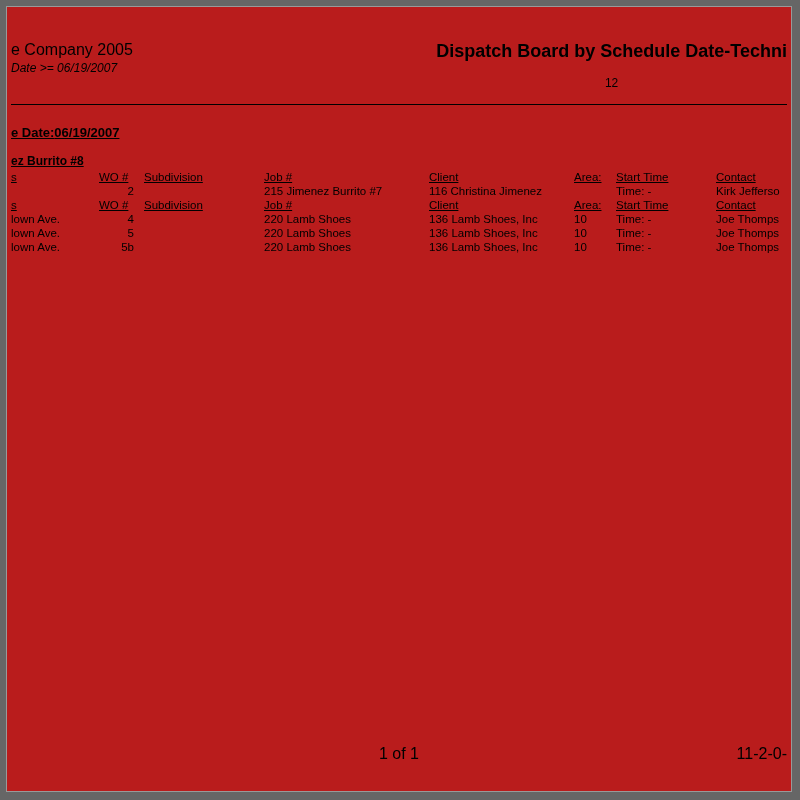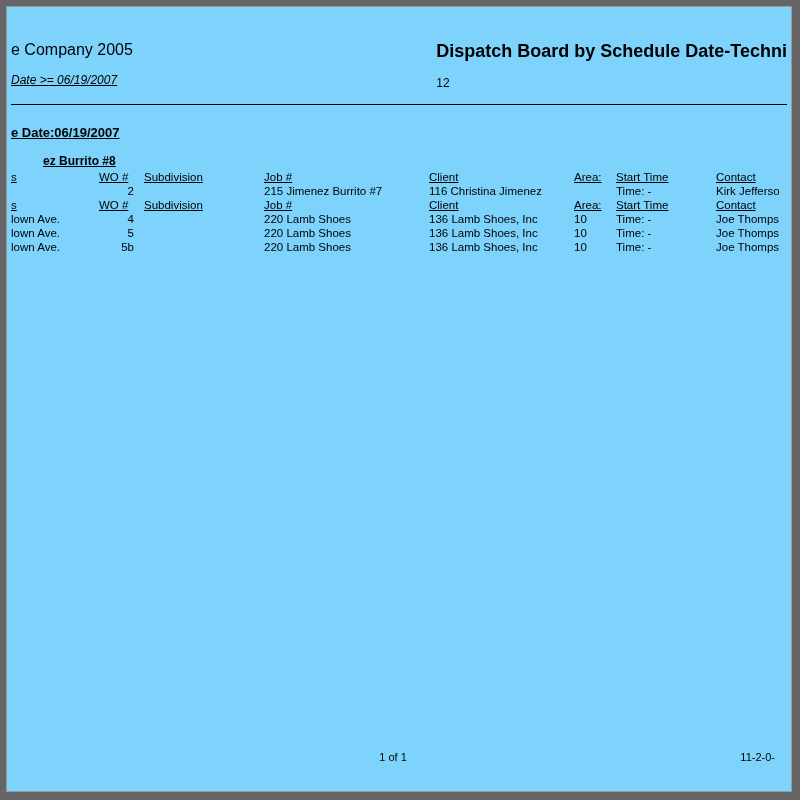--- a/index.html
+++ b/index.html
@@ -6,21 +6,21 @@
     body {
       font-family: Arial, sans-serif;
       font-size: 12px;
       background: #666;
       width: 800px;
       height: 800px;
       overflow: hidden;
       color: #000;
     }
     .page {
-      background: #7dd3fc;
+      background: #b91c1c;
       margin: 6px;
       width: 786px;
       height: 786px;
       position: relative;
       border: 1px solid #999;
     }
     .header {
       padding: 34px 0 14px 0;
       border-bottom: 1px solid #000;
       margin: 0 4px;
@@ -31,25 +31,24 @@
     .header-left {
       padding-left: 0;
     }
     .company {
       font-size: 16px;
       font-weight: normal;
     }
     .filter {
       font-size: 12px;
       font-style: italic;
-      margin-top: 14px;
-      text-decoration: underline;
+      margin-top: 2px;
     }
     .header-right {
-      text-align: left;
+      text-align: center;
       padding-right: 0;
     }
     .title {
       font-size: 18px;
       font-weight: bold;
     }
     .subnum {
       font-size: 12px;
       margin-top: 14px;
     }
@@ -62,21 +61,20 @@
       margin-bottom: 14px;
     }
     .schedule-line .lbl { text-decoration: underline; }
     .schedule-line .val { text-decoration: underline; }
     .group-title {
       font-size: 12px;
       font-weight: bold;
       text-decoration: underline;
       margin-top: 6px;
       margin-bottom: 2px;
-      margin-left: 32px;
     }
     table {
       border-collapse: collapse;
       width: 100%;
       table-layout: fixed;
       font-size: 11.5px;
     }
     th {
       text-align: left;
       text-decoration: underline;
@@ -97,24 +95,24 @@
     col.c-sub { width: 120px; }
     col.c-job { width: 165px; }
     col.c-client { width: 145px; }
     col.c-area { width: 42px; }
     col.c-time { width: 100px; }
     col.c-contact { width: 90px; }
     .footer {
       position: absolute;
       bottom: 28px;
       left: 4px;
-      right: 16px;
+      right: 4px;
       display: flex;
       justify-content: space-between;
-      font-size: 11px;
+      font-size: 16px;
     }
     .footer .center {
       position: absolute;
       left: 50%;
       transform: translateX(-50%);
     }
     .footer .right { margin-left: auto; }
   </style>
 </head>
 <body>

